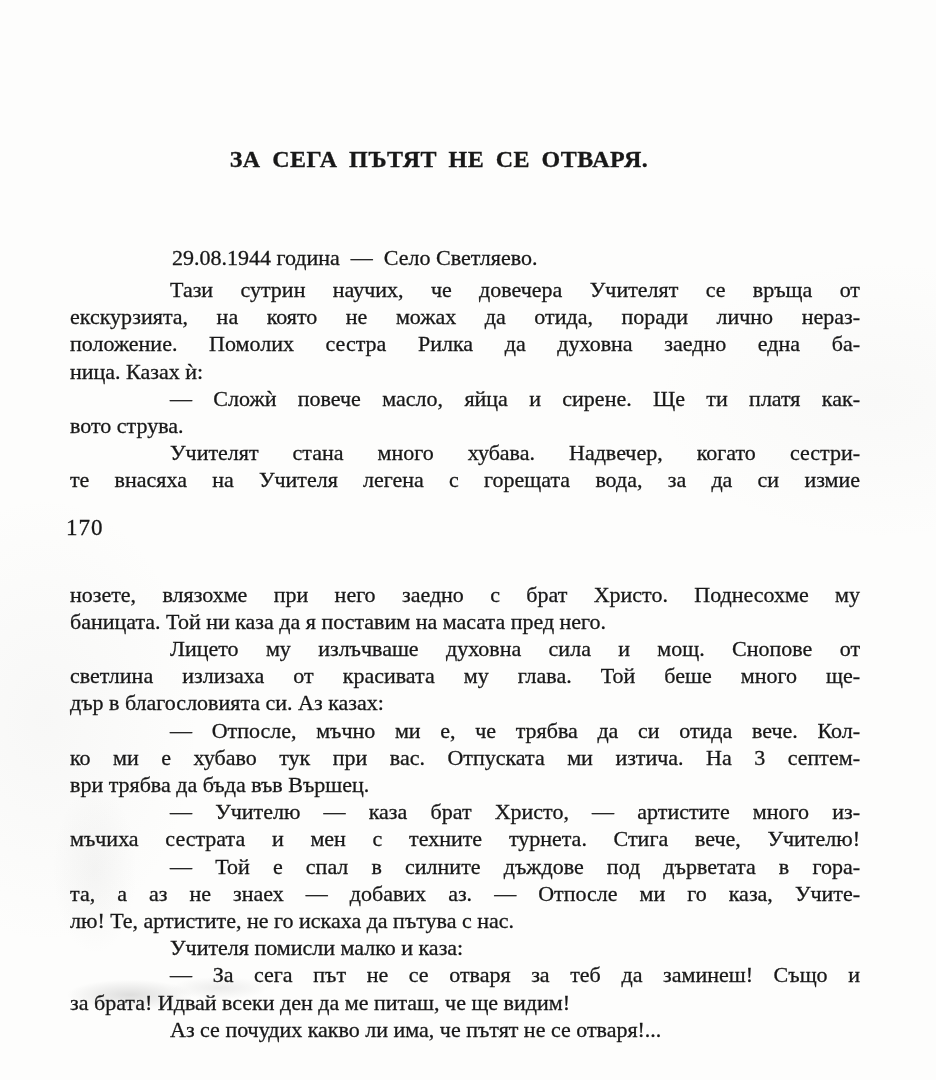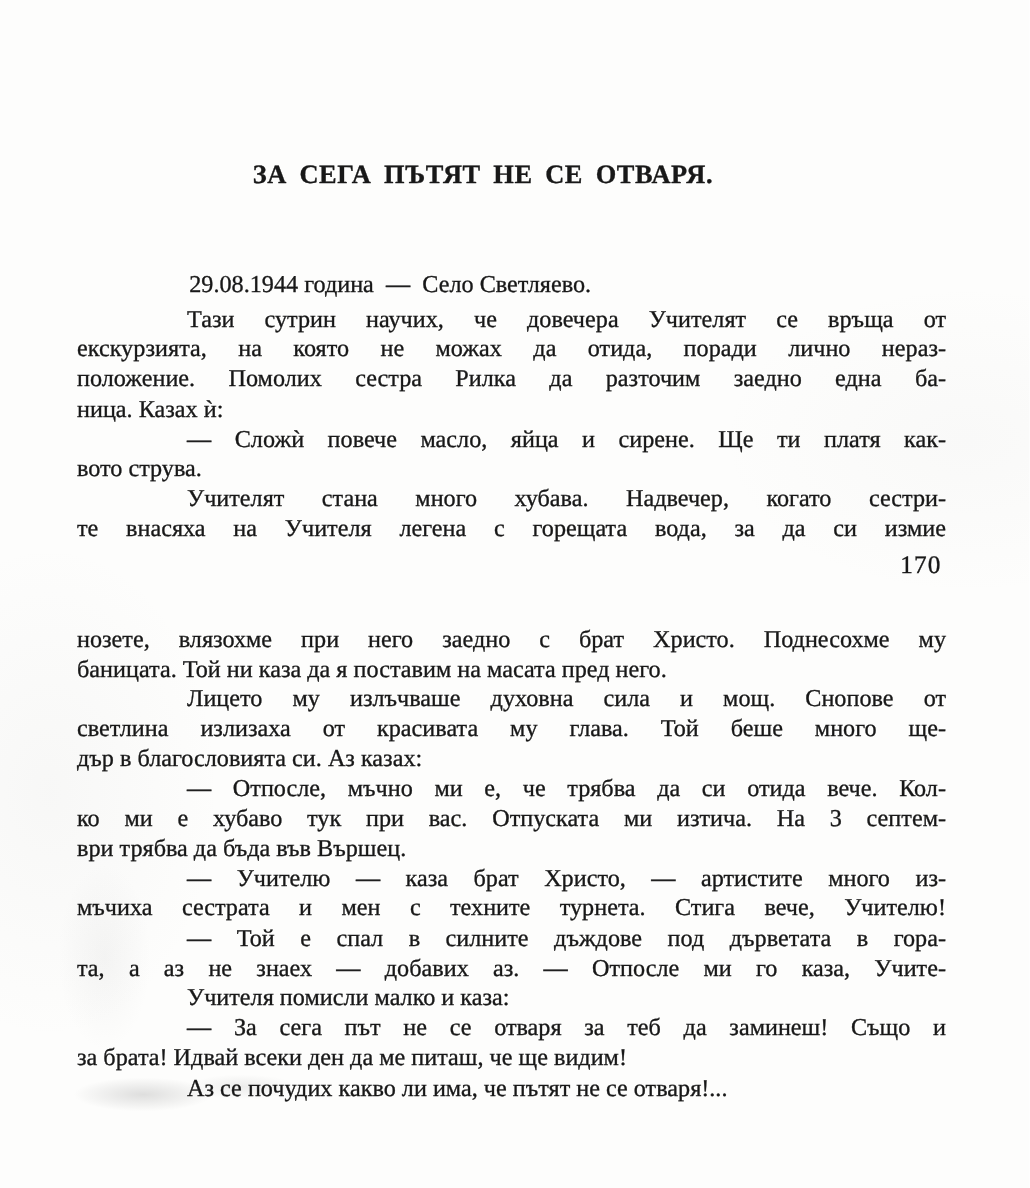--- a/index.html
+++ b/index.html
@@ -45,24 +45,24 @@
     font-size: 22px;
     line-height: 28px;
     white-space: pre;
   }
 
   .body { font-size: 22px; line-height: 27.2px; }
   .sec1 { margin-top: 4px; }
   .sec2 { margin-top: 40px; }
 
   .pagenum {
-    margin-top: 6px;
+    margin-top: 20px;
     font-size: 23px;
     line-height: 27px;
-    text-align: right;
+    text-align: left;
     transform: translateX(-4px);
     letter-spacing: 1px;
   }
 
   .line { text-align: left; }
   .line.just { text-align: justify; text-align-last: justify; }
   .line.indent { padding-left: 100px; }
 </style>
 </head>
 <body>
@@ -70,21 +70,21 @@
 <div class="page" style="--ink: #181818;">
   <div class="content">
 
     <h1 class="title">ЗА СЕГА ПЪТЯТ НЕ СЕ ОТВАРЯ.</h1>
 
     <div class="dateline">29.08.1944 година  —  Село Светляево.</div>
 
     <div class="body sec1">
         <div class="line indent just">Тази сутрин научих, че довечера Учителят се връща от</div>
         <div class="line just">екскурзията, на която не можах да отида, поради лично нераз-</div>
-        <div class="line just">положение. Помолих сестра Рилка да разточим заедно една ба-</div>
+        <div class="line just">положение. Помолих сестра Рилка да духовна заедно една ба-</div>
         <div class="line">ница. Казах ѝ:</div>
         <div class="line indent just">— Сложѝ повече масло, яйца и сирене. Ще ти платя как-</div>
         <div class="line">вото струва.</div>
         <div class="line indent just">Учителят стана много хубава. Надвечер, когато сестри-</div>
         <div class="line just">те внасяха на Учителя легена с горещата вода, за да си измие</div>
       </div>
 
     <div class="pagenum">170</div>
 
     <div class="body sec2">
@@ -93,20 +93,21 @@
         <div class="line indent just">Лицето му излъчваше духовна сила и мощ. Снопове от</div>
         <div class="line just">светлина излизаха от красивата му глава. Той беше много ще-</div>
         <div class="line">дър в благословията си. Аз казах:</div>
         <div class="line indent just">— Отпосле, мъчно ми е, че трябва да си отида вече. Кол-</div>
         <div class="line just">ко ми е хубаво тук при вас. Отпуската ми изтича. На 3 септем-</div>
         <div class="line">ври трябва да бъда във Вършец.</div>
         <div class="line indent just">— Учителю — каза брат Христо, — артистите много из-</div>
         <div class="line just">мъчиха сестрата и мен с техните турнета. Стига вече, Учителю!</div>
         <div class="line indent just">— Той е спал в силните дъждове под дърветата в гора-</div>
         <div class="line just">та, а аз не знаех — добавих аз. — Отпосле ми го каза, Учите-</div>
+        <div class="line">лю! Те, артистите, не го искаха да пътува с нас.</div>
         <div class="line indent">Учителя помисли малко и каза:</div>
         <div class="line indent just">— За сега път не се отваря за теб да заминеш! Също и</div>
         <div class="line">за брата! Идвай всеки ден да ме питаш, че ще видим!</div>
         <div class="line indent">Аз се почудих какво ли има, че пътят не се отваря!...</div>
       </div>
 
   </div>
 </div>
 
 </body></html>

